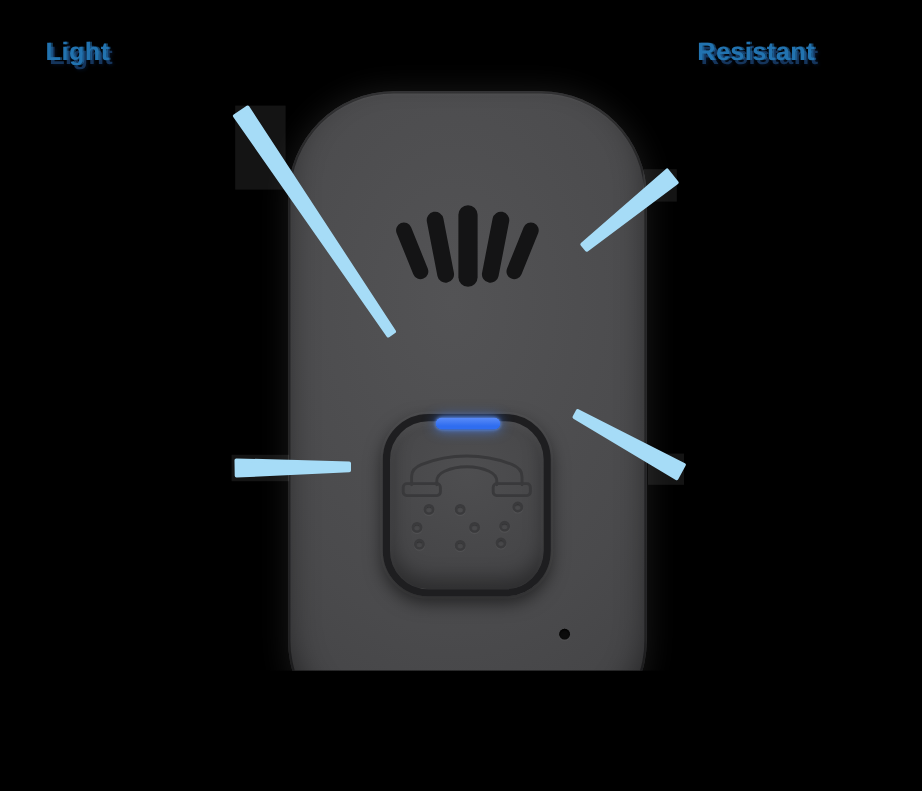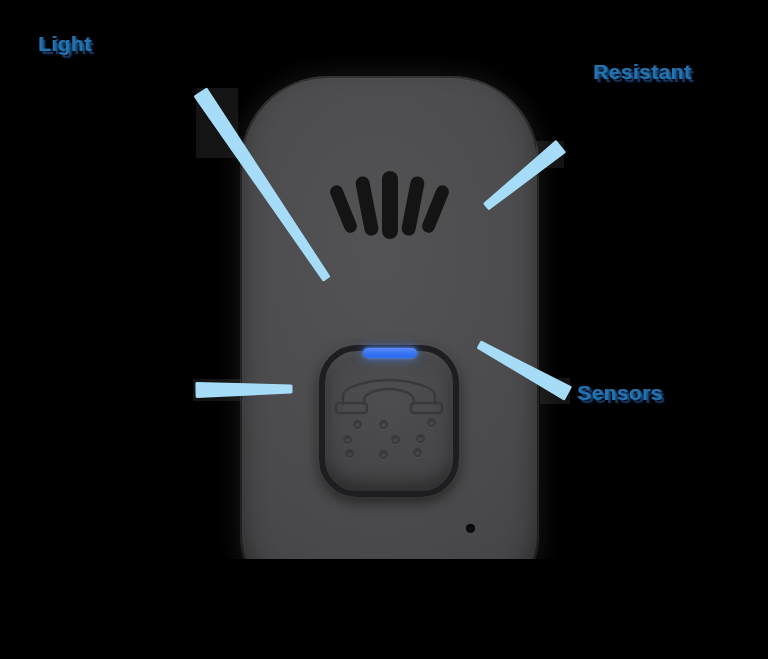--- a/index.html
+++ b/index.html
@@ -69,21 +69,21 @@
   
   .label{
     position:absolute;
     color:var(--label-text,#2273b0);
     font-size:21px;font-weight:bold;letter-spacing:.4px;white-space:nowrap;
     text-shadow:1.5px 0 0 rgba(34,115,176,.55),
                 3px 3px 0 var(--label-shadow,#15355c),
                 4px 4px 3px rgba(10,30,60,.55);
   }
   .label.light{left:38px;top:32px;}
-  .label.resistant{left:593px;top:32px;margin-top:28px;}
+  .label.resistant{left:581px;top:32px;}
   .label.call-btn{left:38px;top:374px;}
   .label.sensors{left:577px;top:381px;}
 </style>
 </head>
 <body>
 
 <div class="canvas">
 
   <div class="device">
 
@@ -129,15 +129,14 @@
 
   <svg class="pointer-layer" viewBox="0 0 768 659">
     <polygon points="206.4,89.4 328.5,276.3 323.5,279.7 195.6,96.6"></polygon>
     <polygon points="564.1,152.1 488.9,208.3 485.1,203.7 555.9,141.9"></polygon>
     <polygon points="197.1,396.5 291.0,392.0 291.0,386.0 196.9,383.5"></polygon>
     <polygon points="570.1,387.3 481.4,342.4 478.6,347.6 563.9,398.7"></polygon>
   </svg>
 
   <div class="label light">Light</div>
   <div class="label resistant">Resistant</div>
-  <div class="label sensors">Sensors</div>
 
 </div>
 
 </body></html>

